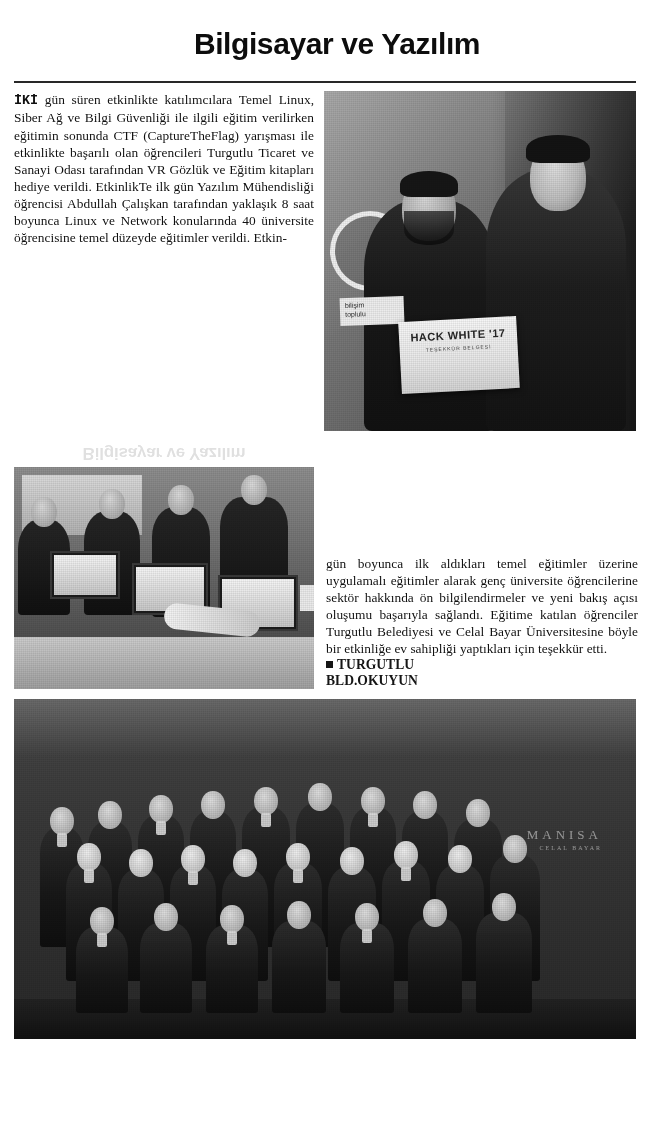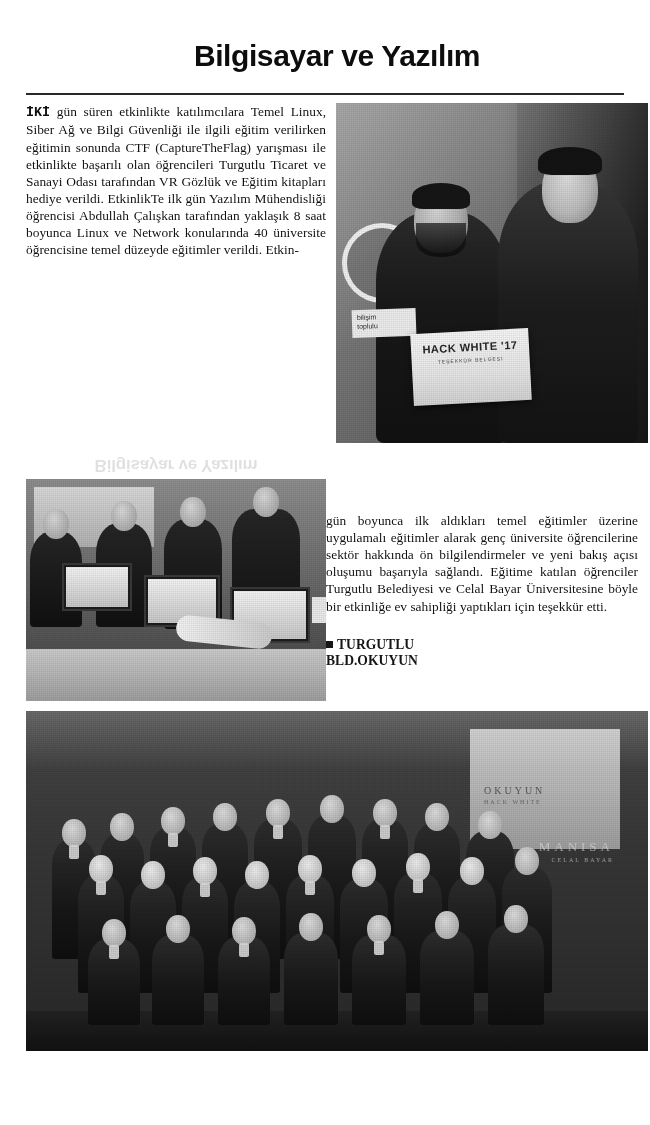--- a/index.html
+++ b/index.html
@@ -12,21 +12,21 @@
     height: 1125px;
     position: relative;
     overflow: hidden;
     font-family: "Liberation Serif", serif;
     color: #1a1a1a;
     filter: grayscale(100%) contrast(104%);
   }
   .page {
     position: absolute;
     inset: 0;
-    padding: 12px;
+    padding: 0;
   }
 
   
   .headline {
     font-family: "Liberation Sans", sans-serif;
     font-weight: bold;
     text-align: center;
     letter-spacing: -0.4px;
     line-height: 1.04;
     font-size: 30px;
@@ -200,22 +200,23 @@
     text-align: center;
     letter-spacing: -.2px;
     margin: 6px 0 2px 0;
     transform: scaleY(-1);
     opacity: .85;
   }
 
   
   .midblock {
     display: flex;
+    gap: 12px;
     padding: 2px 14px 0 14px;
-    align-items: center;
+    align-items: flex-end;
   }
   .photo-2 {
     width: 300px;
     height: 222px;
     flex: 0 0 300px;
   }
   .p2-bg {
     position: absolute; inset: 0;
     background: linear-gradient(180deg, #8e8e8e 0%, #6d6d6d 42%, #3f3f3f 100%);
   }
@@ -274,21 +275,21 @@
     line-height: 1.275;
     text-align: justify;
     margin: 0;
     color: #141414;
   }
   .byline {
     font-family: "Liberation Serif", serif;
     font-weight: bold;
     font-size: 13.6px;
     line-height: 1.18;
-    margin-top: 22px;
+    margin-top: 0;
   }
   .byline .sq {
     display: inline-block;
     width: 7px; height: 7px;
     background: #1a1a1a;
     margin-right: 4px;
     vertical-align: 1px;
   }
 
   
@@ -434,24 +435,20 @@
       <div class="byline">
         <span class="sq"></span><span>TURGUTLU</span><br>
         <span>BLD.OKUYUN</span>
       </div>
     </div>
   </div>
 
   <div class="photo photo-3">
     <div class="p3-bg"></div>
     <div class="p3-light"></div>
-    <div class="p3-screen">
-      <div class="w">OKUYUN</div>
-      <div class="w2">HACK WHITE</div>
-    </div>
     <div class="p3-logo">
       <span>MANISA</span>
       <span class="s">CELAL BAYAR</span>
     </div>
     <div class="p3-floor"></div>
 
     <div class="gp" style="left:26px;  top:128px; width:44px; height:120px;">
         <span class="h"></span>
         <span class="sc"></span>
       </div>

